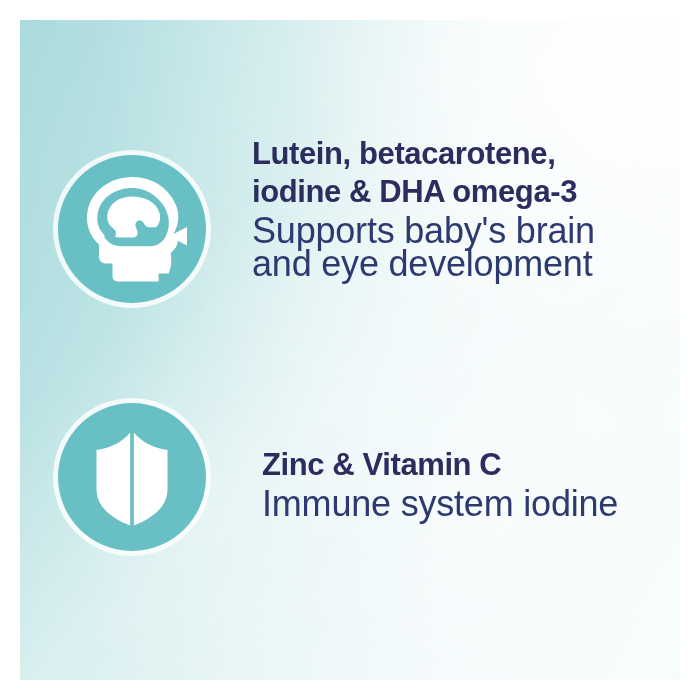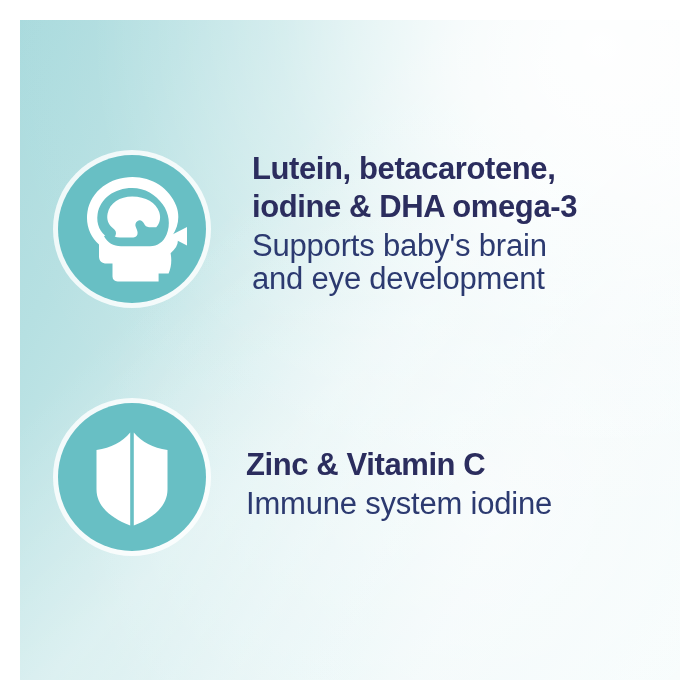--- a/index.html
+++ b/index.html
@@ -81,35 +81,35 @@
     flex: 0 0 auto;
     box-shadow: 0 0 0 5px rgba(255,255,255,0.80);
   }
   #feature-brain .icon-disc  { margin-top: 20px; }
   #feature-immune .icon-disc { margin-top: 20px; }
 
   .icon-disc svg { display: block; width: 148px; height: 148px; }
 
   .text-block { }
 
-  #feature-brain  .text-block { margin-left: 46px; margin-top: 15px; }
-  #feature-immune .text-block { margin-left: 40px; margin-top: 63px; }
+  #feature-brain  .text-block { margin-left: 46px; }
+  #feature-immune .text-block { margin-left: 56px; margin-top: 63px; }
 
   .headline {
     color: #2b2d5e;
     font-size: 31px;
     font-weight: bold;
     line-height: 38px;
     letter-spacing: -0.4px;
     white-space: pre-line;
     margin: 0;
   }
   .subline {
     color: #2c3a70;
-    font-size: 31px;
+    font-size: 36px;
     font-weight: normal;
     line-height: 33px;
     letter-spacing: -0.2px;
     white-space: pre-line;
     margin: 3px 0 0 0;
   }
 </style>
 </head>
 <body>
 

